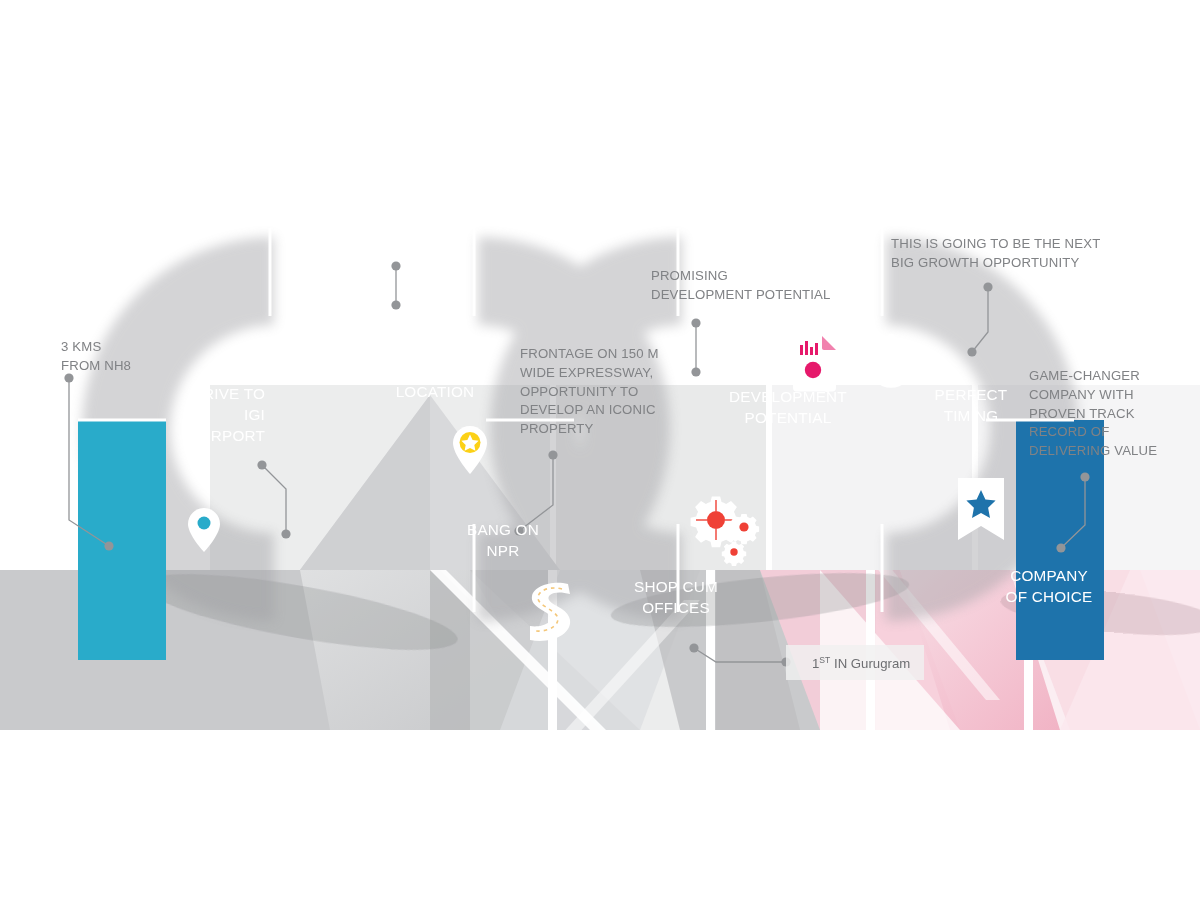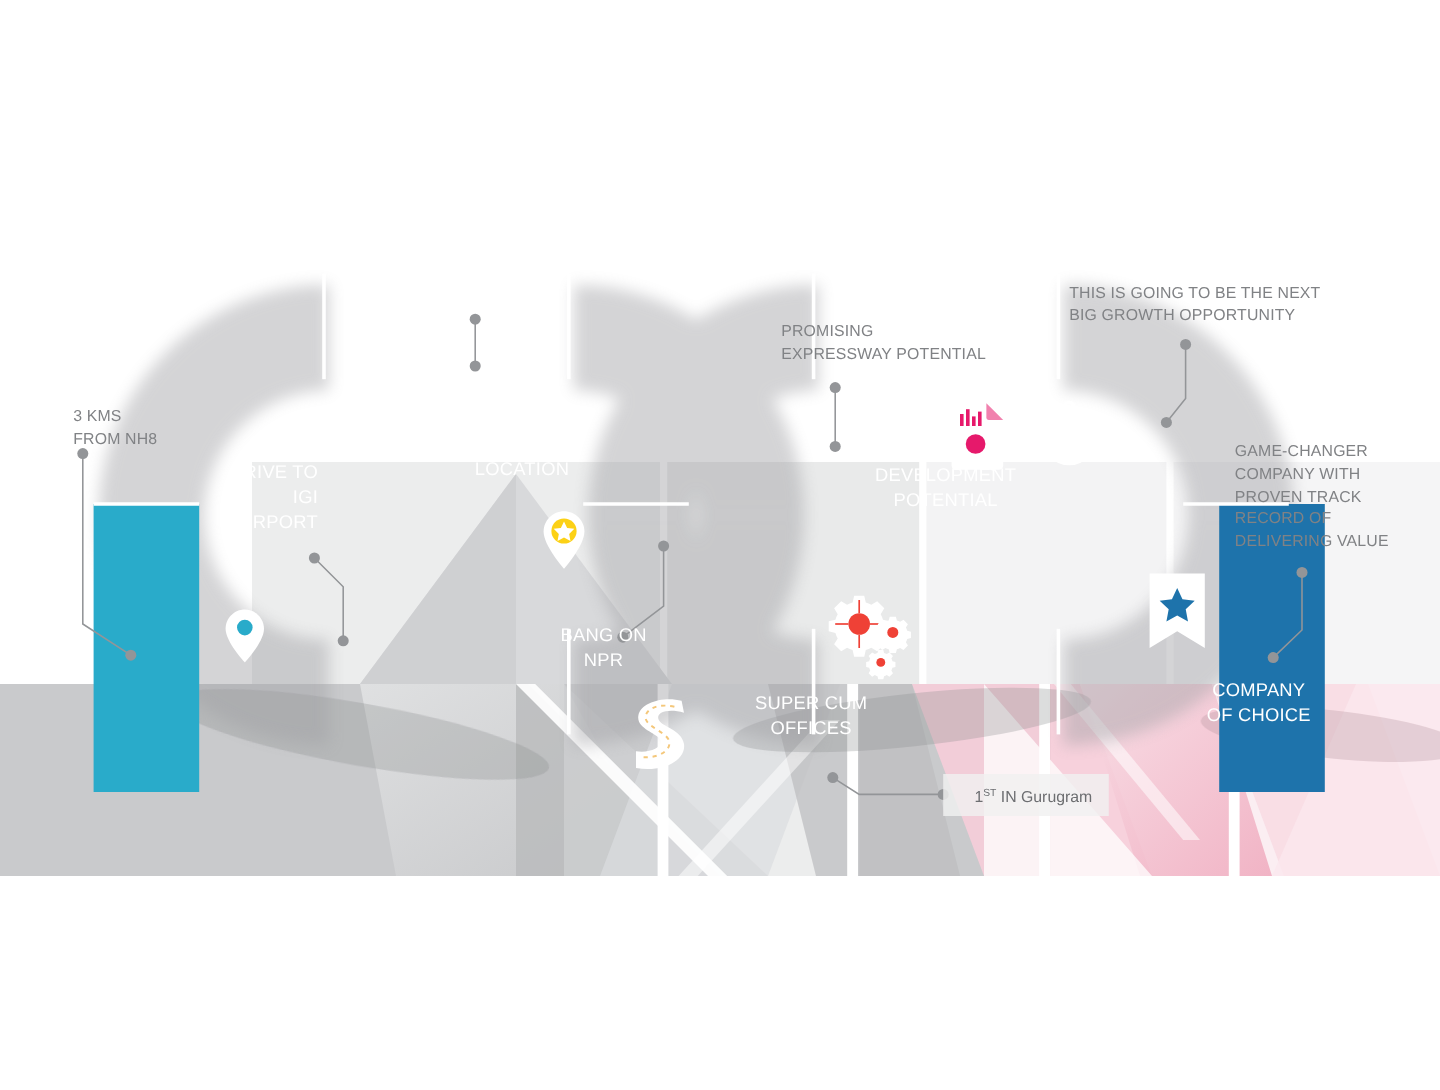--- a/index.html
+++ b/index.html
@@ -312,37 +312,44 @@
 DRIVE TO
 IGI
 AIRPORT</div>
 
     <div class="seg-label tl" style="left:370px; top:360px; width:130px;">SUPER
 LOCATION</div>
 
     <div class="seg-label tl" style="left:443px; top:519px; width:120px;">BANG ON
 NPR</div>
 
-    <div class="seg-label tl" style="left:611px; top:576px; width:130px;">SUPER CUM
+    <div class="seg-label tl" style="left:611px; top:576px; width:130px;">SHOP CUM
 OFFICES</div>
 
     <div class="seg-label tl" style="left:703px; top:386px; width:170px;">DEVELOPMENT
 POTENTIAL</div>
 
+    <div class="seg-label tl" style="left:911px; top:384px; width:120px;">PERFECT
+TIMING</div>
 
     <div class="seg-label tl" style="left:979px; top:565px; width:140px;">COMPANY
 OF CHOICE</div>
 
     <div class="annot-text" style="left:61px; top:338px; width:170px;">3 KMS
 FROM NH8</div>
 
 
+    <div class="annot-text" style="left:520px; top:345px; width:180px;">FRONTAGE ON 150 M
+WIDE EXPRESSWAY,
+OPPORTUNITY TO
+DEVELOP AN ICONIC
+PROPERTY</div>
 
     <div class="annot-text" style="left:651px; top:267px; width:250px;">PROMISING
-EXPRESSWAY POTENTIAL</div>
+DEVELOPMENT POTENTIAL</div>
 
     <div class="annot-text" style="left:891px; top:235px; width:300px;">THIS IS GOING TO BE THE NEXT
 BIG GROWTH OPPORTUNITY</div>
 
     <div class="annot-text" style="left:1029px; top:367px; width:175px;">GAME-CHANGER
 COMPANY WITH
 PROVEN TRACK
 RECORD OF
 DELIVERING VALUE</div>
 

